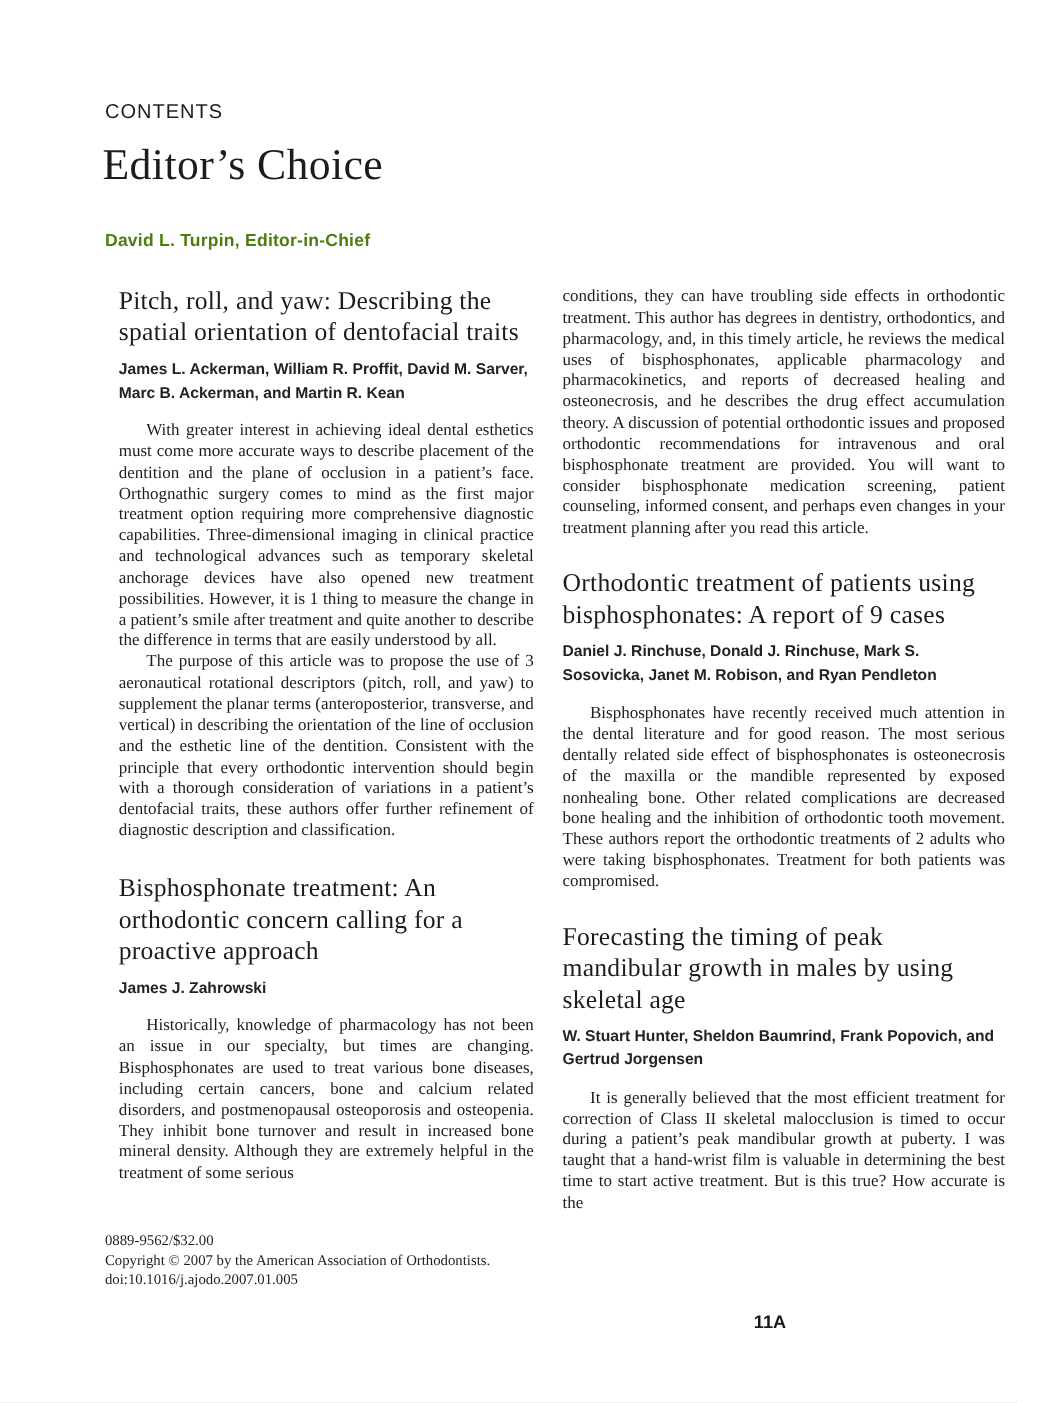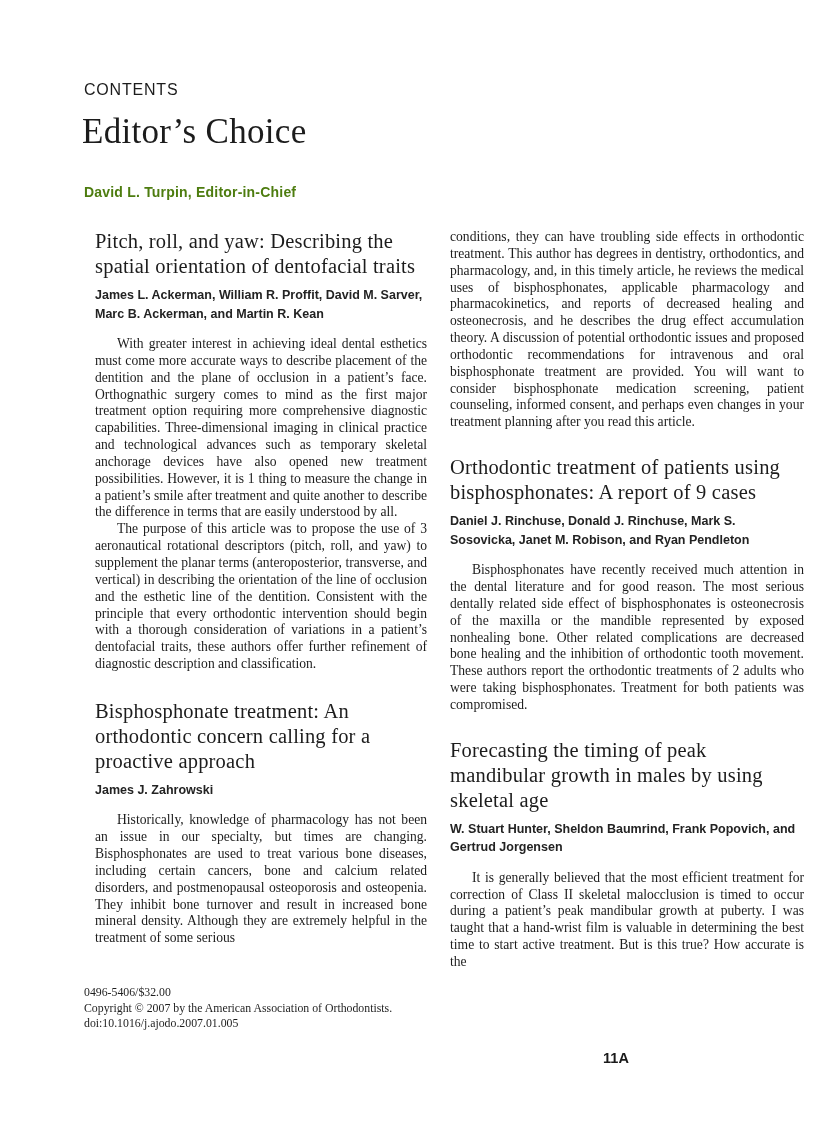--- a/index.html
+++ b/index.html
@@ -137,20 +137,20 @@
 
     <section class="article spaced">
       <h2 class="article-title">Forecasting the timing of peak mandibular growth in males by using skeletal age</h2>
       <div class="authors">W. Stuart Hunter, Sheldon Baumrind, Frank Popovich, and Gertrud Jorgensen</div>
       <p class="body-para">It is generally believed that the most efficient treatment for correction of Class II skeletal malocclusion is timed to occur during a patient’s peak mandibular growth at puberty. I was taught that a hand-wrist film is valuable in determining the best time to start active treatment. But is this true? How accurate is the</p>
     </section>
 
   </div>
 
   <div class="footnote">
-    <div>0496-5406/$32.00</div>
+    <div>0889-9562/$32.00</div>
     <div>Copyright © 2007 by the American Association of Orthodontists.</div>
     <div>doi:10.1016/j.ajodo.2007.01.005</div>
   </div>
 
   <div class="page-number">11A</div>
 
 </div>
 
 </body></html>

